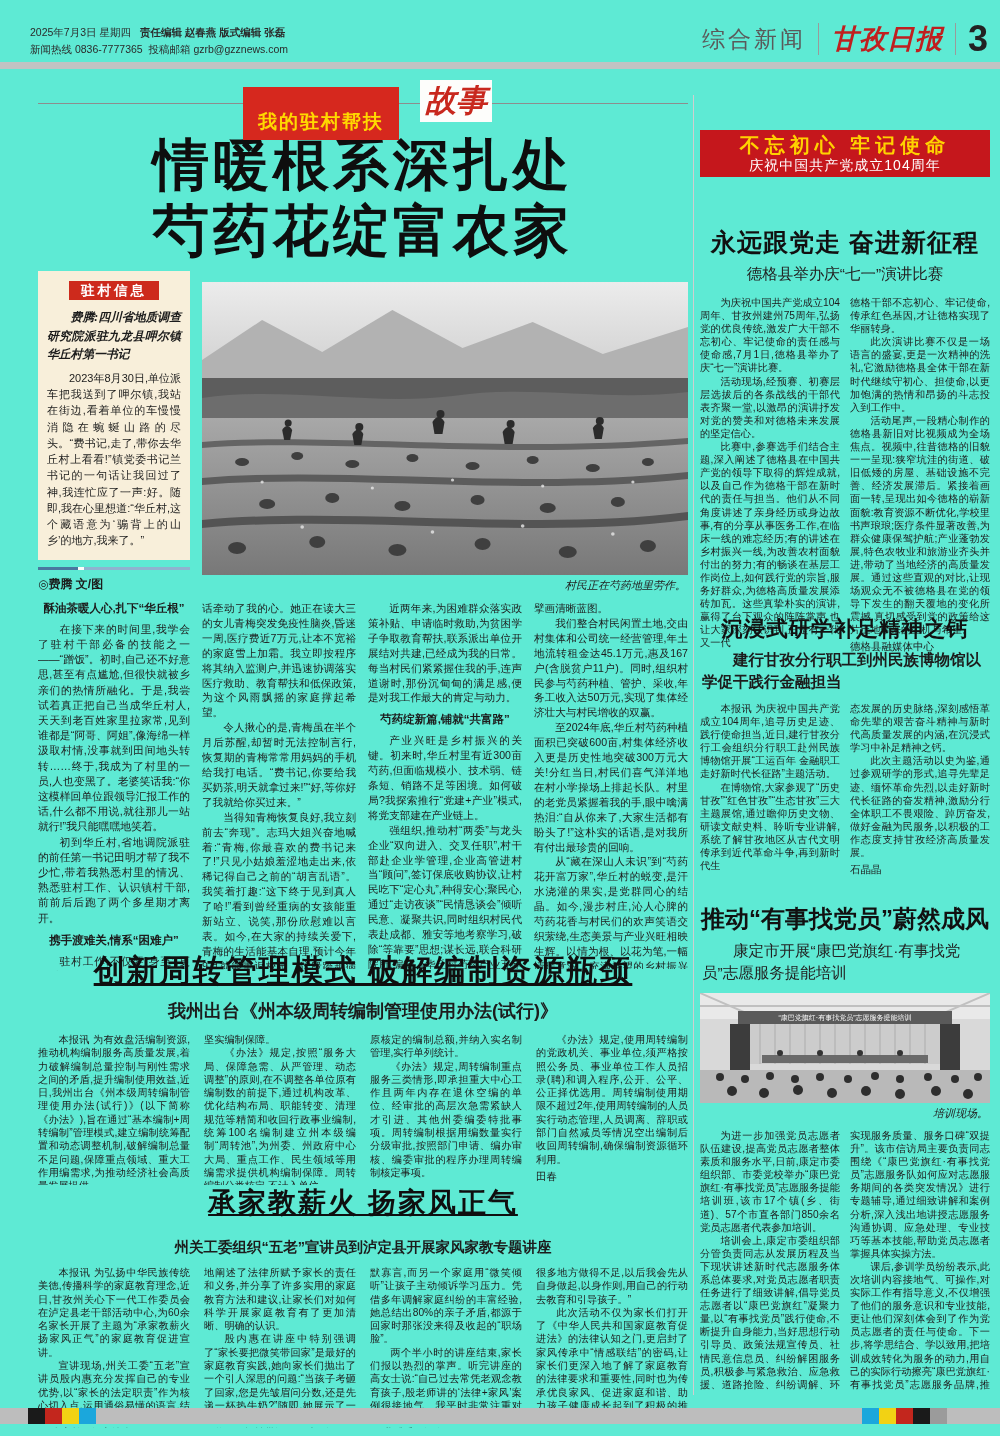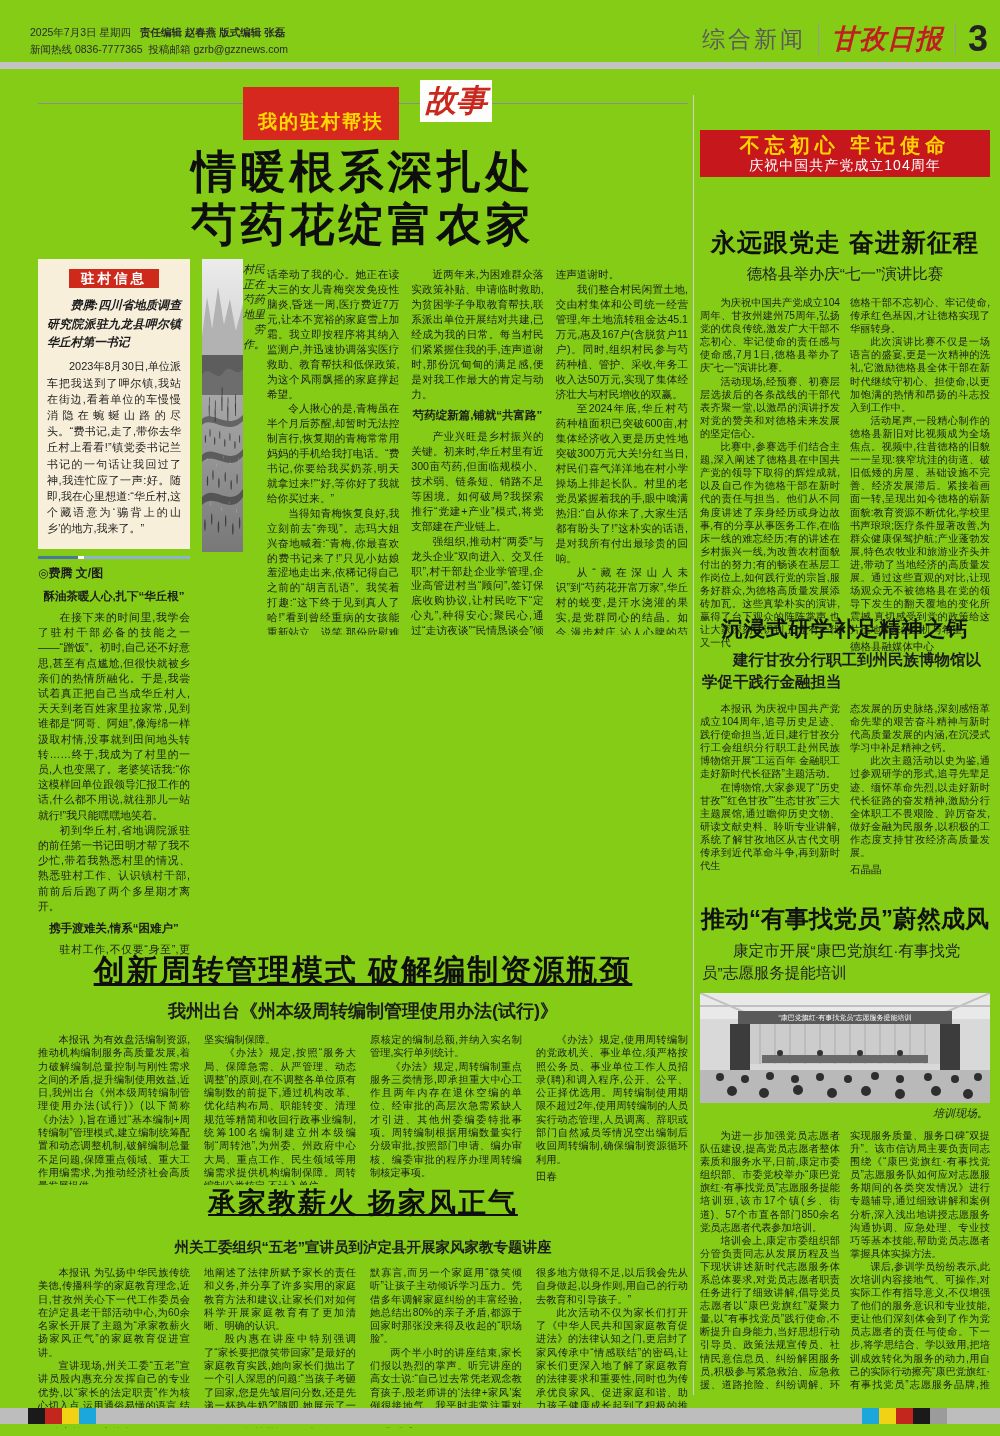--- a/index.html
+++ b/index.html
@@ -1,16 +1,16 @@
 <!DOCTYPE html>
 <html><head>
 <meta charset="utf-8">
 <style>
   html,body{margin:0;padding:0;background:#e9e9e9;}
-  .page{position:relative;width:1000px;height:1436px;margin:0 auto;background:#84cc16;
+  .page{position:relative;width:1000px;height:1436px;margin:0 auto;background:#5eead4;
         font-family:"Liberation Sans","DejaVu Sans",sans-serif;color:#1c1c1c;overflow:hidden;}
   
   .hdr-left{position:absolute;left:30px;top:24px;font-size:10.5px;line-height:1.6;color:#2b2b2b;}
   .hdr-left b{margin-left:6px;}
   .hdr-right{position:absolute;right:12px;top:18px;display:flex;align-items:center;gap:12px;}
   .section-name{font-size:23px;color:#5a5a5a;letter-spacing:3px;}
   .hdr-div{width:1px;height:32px;background:#9a9a9a;}
   .masthead{font-family:"Liberation Serif","DejaVu Serif",serif;font-style:italic;font-weight:bold;
             font-size:27px;color:#c01f1f;letter-spacing:1px;}
   .pageno{font-size:36px;font-weight:900;color:#222;}
@@ -27,34 +27,34 @@
   .caption{text-align:right;font-family:"Liberation Serif","DejaVu Serif",serif;font-style:italic;
            font-size:11px;color:#222;margin:3px 2px 0 0;}
   
   .story1{position:absolute;left:38px;top:86px;width:650px;height:866px;}
   .badge-row{position:relative;height:38px;}
   .badge-row::before{content:"";position:absolute;left:0;right:0;top:17px;border-top:1px solid #8d8d8d;}
   .badge{position:absolute;left:205px;top:1px;background:#d6281e;color:#ffd900;font-weight:bold;
          font-size:19px;padding:22px 15px 5px;letter-spacing:2px;}
   .badge-script{position:absolute;left:382px;top:-6px;background:#fdfdfb;color:#c8281e;padding:0 5px;
                 font-family:"Liberation Serif","DejaVu Serif",serif;font-style:italic;font-weight:bold;font-size:31px;}
-  .s1-head{margin:22px 0 8px;text-align:center;font-size:45px;line-height:1.17;font-weight:900;
+  .s1-head{margin:8px 0 8px;text-align:center;font-size:56px;line-height:1.17;font-weight:900;
            letter-spacing:4px;color:#0e0e0e;}
   .s1-row{display:flex;gap:12px;}
   .colA{width:152px;flex:none;font-size:10.8px;line-height:15.2px;overflow:hidden;height:700px;}
   .infobox{background:#f8efda;padding:10px 9px 12px;}
   .infobox-title{width:fit-content;margin:0 auto 8px;background:#cd2a1c;color:#fff;font-weight:bold;
                  font-size:13.5px;padding:2px 12px;letter-spacing:3px;}
   .infobox-intro{margin:0 0 7px;font-family:"Liberation Serif","DejaVu Serif",serif;font-style:italic;
                  font-weight:bold;font-size:11.8px;line-height:1.55;text-indent:2em;}
   .infobox-body{font-size:11px;line-height:16.2px;}
   .bluedivider{height:3px;margin:7px 0 7px;
                background:linear-gradient(to right,#49789f 0 26%,#fdfdfb 26% 30%,#8fb3cf 30% 100%);}
   .credit{font-weight:bold;font-size:12px;margin:2px 0 8px;}
-  .s1-main{flex:1;display:flex;flex-direction:row;}
+  .s1-main{flex:1;display:flex;flex-direction:column;margin-top:11px;}
   .photo1{height:293px;overflow:hidden;background:#cfcfcf;}
   .photo1 svg{display:block;width:100%;height:100%;}
   .s1cols{margin-top:8px;height:368px;gap:12px;font-size:10.6px;line-height:14.9px;overflow:hidden;}
   
   .banner{position:absolute;left:700px;top:130px;width:290px;height:47px;background:#c5171c;
           text-align:center;padding-top:3px;box-sizing:border-box;}
   .banner-l1{color:#ffd200;font-weight:900;font-size:20px;letter-spacing:5px;line-height:24px;}
   .banner-l2{color:#fff;font-size:14px;letter-spacing:1px;line-height:17px;}
   .rstory{position:absolute;left:700px;width:290px;}
   .rstory h2{margin:0;text-align:center;font-weight:900;color:#111;}
@@ -214,21 +214,21 @@
             <div>
                 <p class="para">近两年来,为困难群众落实政策补贴、申请临时救助,为贫困学子争取教育帮扶,联系派出单位开展结对共建,已经成为我的日常。每当村民们紧紧握住我的手,连声道谢时,那份沉甸甸的满足感,便是对我工作最大的肯定与动力。</p>
               </div>
             <div class="inner-sub">芍药绽新篇,铺就“共富路”</div>
             <div>
                 <p class="para">产业兴旺是乡村振兴的关键。初来时,华丘村里有近300亩芍药,但面临规模小、技术弱、链条短、销路不足等困境。如何破局?我探索推行“党建+产业”模式,将党支部建在产业链上。</p>
                 <p class="para">强组织,推动村“两委”与龙头企业“双向进入、交叉任职”,村干部赴企业学管理,企业高管进村当“顾问”,签订保底收购协议,让村民吃下“定心丸”,种得安心;聚民心,通过“走访夜谈”“民情恳谈会”倾听民意、凝聚共识,同时组织村民代表赴成都、雅安等地考察学习,破除“等靠要”思想;谋长远,联合科研院所,编制《华丘村芍药产业五年规划》,确立“以药促旅、以旅兴药”的发展路径,</p>
               </div>
           </div>
           <div class="col cont">
-              <p class="para">连声道谢时。</p>
+              <p class="para">擘画清晰蓝图。</p>
               <p class="para">我们整合村民闲置土地,交由村集体和公司统一经营管理,年土地流转租金达45.1万元,惠及167户(含脱贫户11户)。同时,组织村民参与芍药种植、管护、采收,年务工收入达50万元,实现了集体经济壮大与村民增收的双赢。</p>
               <p class="para">至2024年底,华丘村芍药种植面积已突破600亩,村集体经济收入更是历史性地突破300万元大关!分红当日,村民们喜气洋洋地在村小学操场上排起长队。村里的老党员紧握着我的手,眼中噙满热泪:“自从你来了,大家生活都有盼头了!”这朴实的话语,是对我所有付出最珍贵的回响。</p>
               <p class="para">从“藏在深山人未识”到“芍药花开富万家”,华丘村的蜕变,是汗水浇灌的果实,是党群同心的结晶。如今,漫步村庄,沁人心脾的芍药花香与村民们的欢声笑语交织萦绕,生态美景与产业兴旺相映生辉。以情为根、以花为笔,一幅情暖意浓、充满希望的乡村振兴新画卷,正在华丘的土地上徐徐展开。</p>
             </div>
         </div>
       </div>
     </div>
   </section>
 
   <div class="banner">

